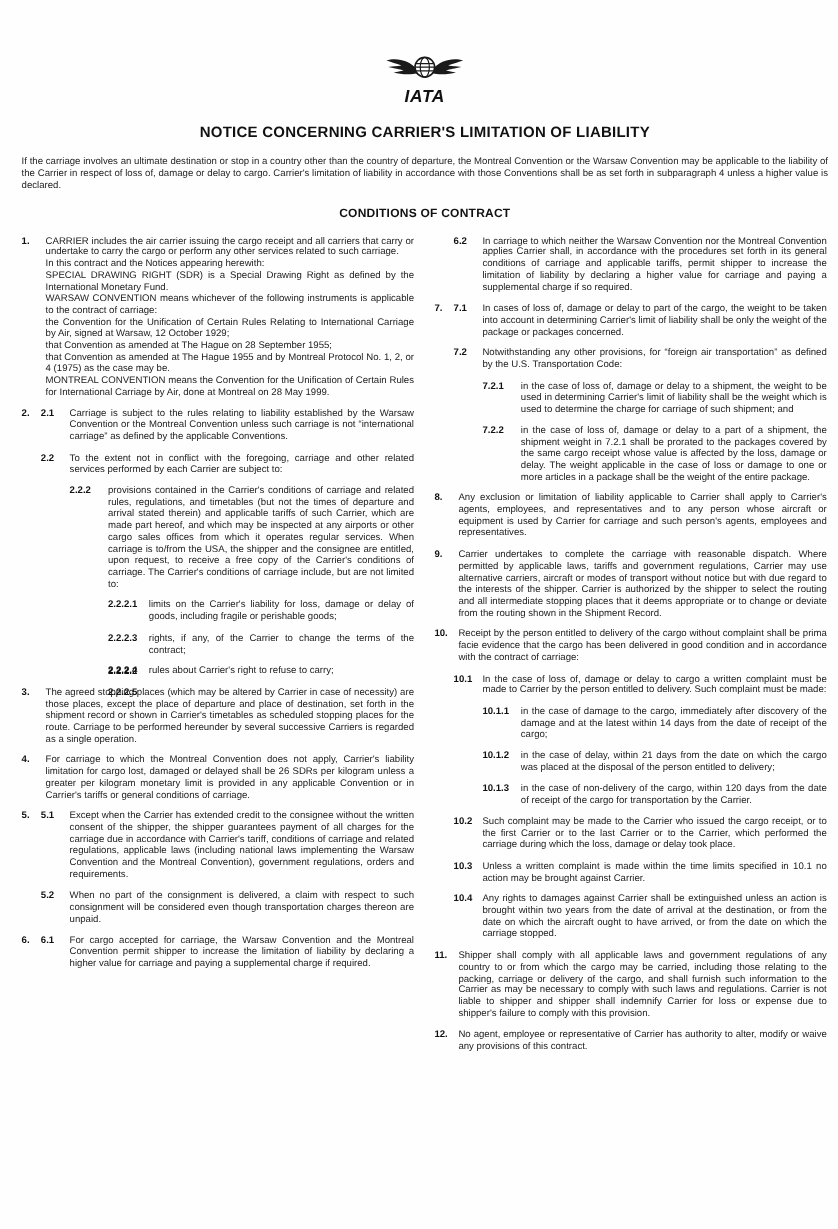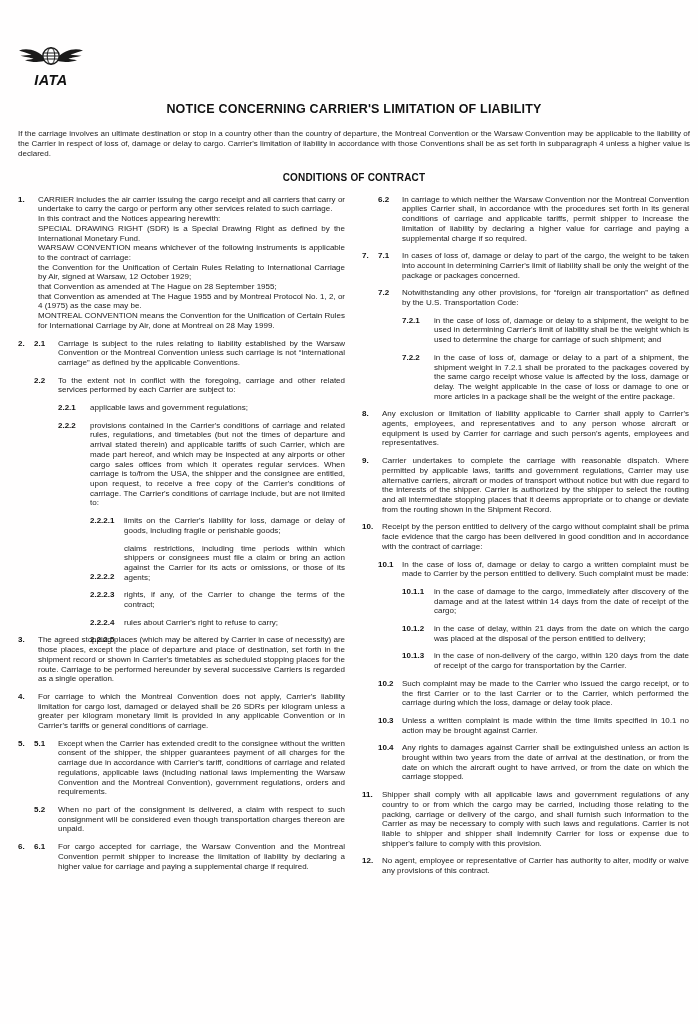--- a/index.html
+++ b/index.html
@@ -3,21 +3,21 @@
 <meta charset="utf-8">
 <style>
   * { box-sizing: border-box; }
   html, body { margin: 0; padding: 0; background: #ffffff; }
   .page {
     width: 698px; height: 1024px; background: #fffefe;
     font-family: "Liberation Sans", sans-serif;
     color: #222; position: relative;
     padding: 46px 8px 0 18px; overflow: hidden;
   }
-  .logo-wrap { margin: 0 auto 2px auto; width: 672px; text-decoration: underline; }
+  .logo-wrap { text-align: center; margin: 0 auto 2px auto; width: 672px; text-decoration: underline; }
   .logo-wrap svg { display: inline-block; }
   .notice-title {
     text-align: center; font-weight: bold; font-size: 12.5px;
     letter-spacing: 0.2px; color: #111; margin: 10px 0 0 0; width: 672px;
   }
   .intro {
     width: 672px; margin-top: 13px; font-size: 8px; line-height: 9.9px;
     text-align: justify; color: #242424;
   }
   .conditions-title {
@@ -73,34 +73,29 @@
         <div class="blk" style="padding-left: 40px;">
           <span class="lbl" style="left: 0px;">2.</span>
           <span class="lbl" style="left: 16px;">2.1</span>
           <p>Carriage is subject to the rules relating to liability established by the Warsaw Convention or the Montreal Convention unless such carriage is not “international carriage” as defined by the applicable Conventions.</p>
         </div>
         <div class="blk" style="padding-left: 40px;">
           <span class="lbl" style="left: 16px;">2.2</span>
           <p>To the extent not in conflict with the foregoing, carriage and other related services performed by each Carrier are subject to:</p>
         </div>
         <div class="blk" style="padding-left: 72px;">
-          <span class="lbl" style="left: 40px;">2.2.1</span>
-          <p>applicable laws and government regulations;</p>
-        </div>
-        <div class="blk" style="padding-left: 72px;">
           <span class="lbl" style="left: 40px;">2.2.2</span>
           <p>provisions contained in the Carrier's conditions of carriage and related rules, regulations, and timetables (but not the times of departure and arrival stated therein) and applicable tariffs of such Carrier, which are made part hereof, and which may be inspected at any airports or other cargo sales offices from which it operates regular services. When carriage is to/from the USA, the shipper and the consignee are entitled, upon request, to receive a free copy of the Carrier's conditions of carriage. The Carrier's conditions of carriage include, but are not limited to:</p>
         </div>
         <div class="blk" style="padding-left: 106px;">
           <span class="lbl" style="left: 72px;">2.2.2.1</span>
           <p>limits on the Carrier's liability for loss, damage or delay of goods, including fragile or perishable goods;</p>
         </div>
         <div class="blk" style="padding-left: 106px;">
           <span class="lbl" style="left: 72px; margin-top: 28px;">2.2.2.2</span>
-          <p>claims restrictions, including time periods within which shippers or consignees must file a claim or bring an action against the Carrier for its acts or omissions, or those of its agents;</p>
         </div>
         <div class="blk" style="padding-left: 106px;">
           <span class="lbl" style="left: 72px;">2.2.2.3</span>
           <p>rights, if any, of the Carrier to change the terms of the contract;</p>
         </div>
         <div class="blk" style="padding-left: 106px;">
           <span class="lbl" style="left: 72px;">2.2.2.4</span>
           <p>rules about Carrier's right to refuse to carry;</p>
         </div>
         <div class="blk" style="padding-left: 106px;">

